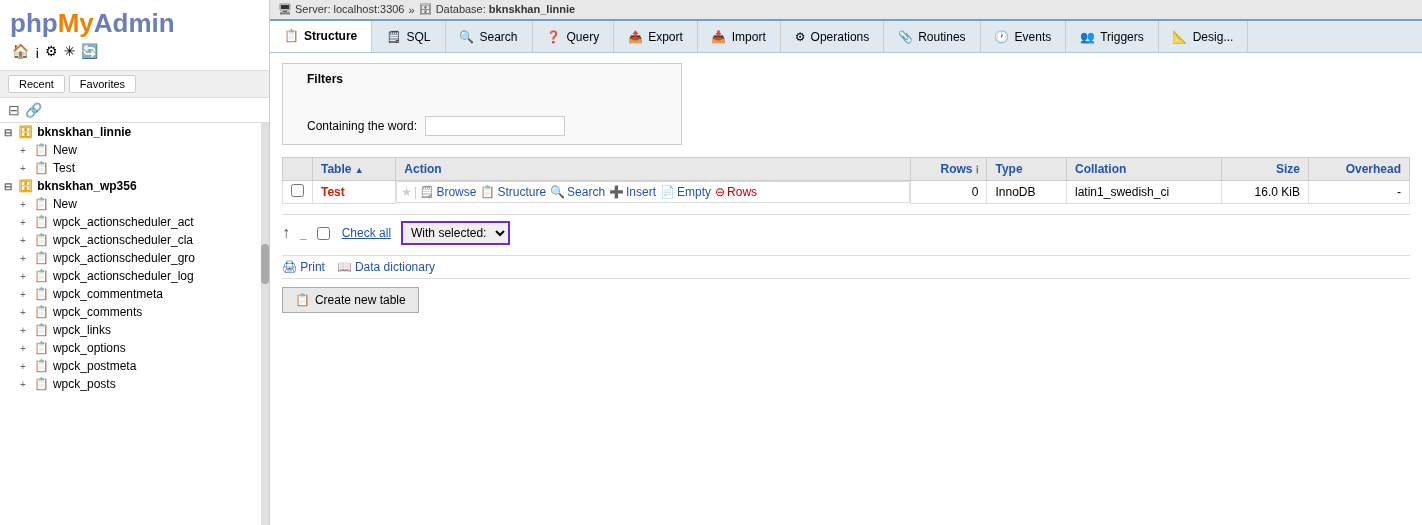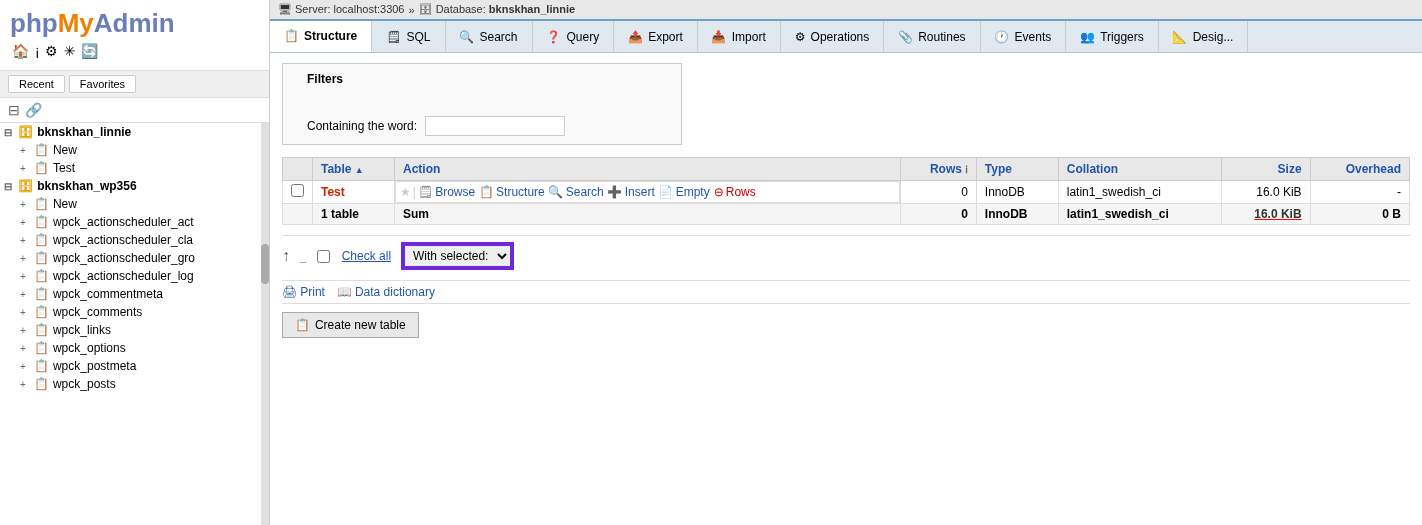--- a/index.html
+++ b/index.html
@@ -244,21 +244,21 @@
       border-top: 1px solid #ddd;
     }
 
     #check-all-box { margin-right: 2px; }
 
     .check-label { font-size: 12px; color: #2255aa; cursor: pointer; text-decoration: underline; }
 
     .with-selected-select {
       padding: 2px 4px;
       font-size: 12px;
-      border: 4px solid #6d28d9;
+      border: 2px solid #6d28d9;
     }
 
     #print-area {
       display: flex;
       align-items: center;
       gap: 12px;
       padding: 4px 0;
       border-top: 1px solid #ddd;
       border-bottom: 1px solid #ddd;
       margin: 4px 0;
@@ -596,44 +596,20 @@
             <td>
               <span>latin1_swedish_ci</span>
             </td>
             <td style="text-align:right;">
               <span>16.0 KiB</span>
             </td>
             <td style="text-align:right;">
               <span>-</span>
             </td>
           </tr>
-          <tr class="summary-row">
-            <td></td>
-            <td>
-              <span>1 table</span>
-            </td>
-            <td>
-              <span>Sum</span>
-            </td>
-            <td style="text-align:right;">
-              <span>0</span>
-            </td>
-            <td>
-              <span>InnoDB</span>
-            </td>
-            <td>
-              <span>latin1_swedish_ci</span>
-            </td>
-            <td style="text-align:right;">
-              <span class="underline-red">16.0 KiB</span>
-            </td>
-            <td style="text-align:right;">
-              <span>0 B</span>
-            </td>
-          </tr>
         </tbody>
       </table>
     </div>
 
     
     <div id="bottom-controls">
       <span style="font-size:16px; color:#555;">↑</span>
       <span style="color:#999;">_</span>
       <input type="checkbox" id="check-all-box" style="">
       <label for="check-all-box" class="check-label">Check all</label>

